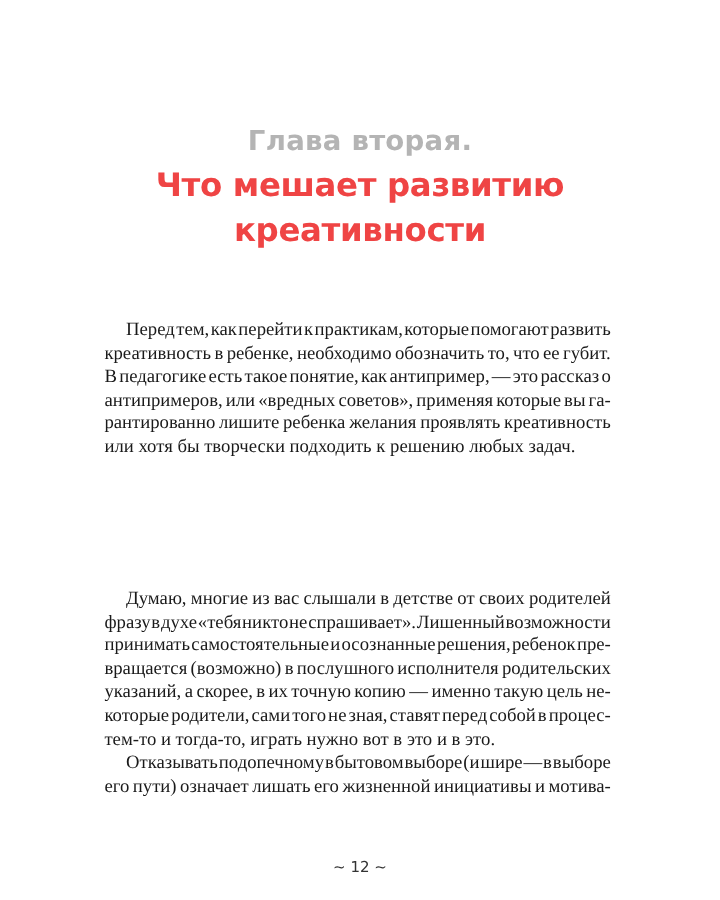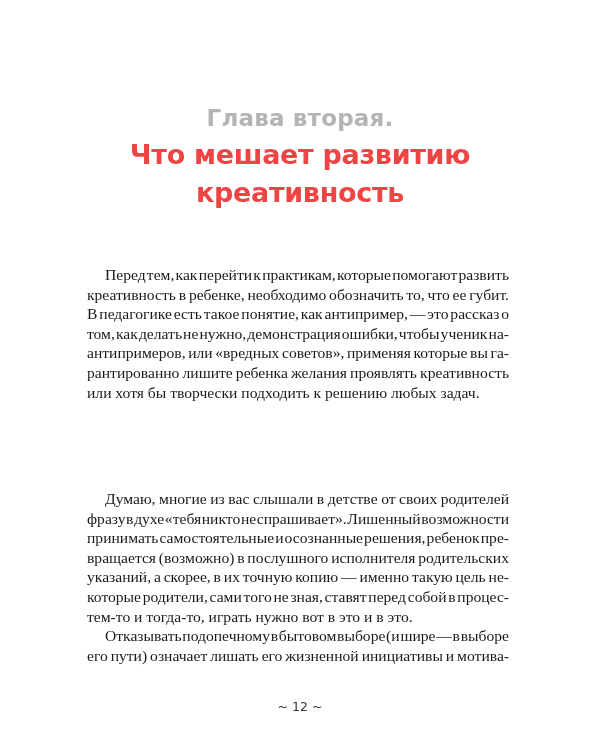--- a/index.html
+++ b/index.html
@@ -67,45 +67,44 @@
       left: 0; right: 0;
       text-align: center;
       font-family: "DejaVu Sans", sans-serif;
       font-weight: bold;
       font-size: 20px;
       color: #111111;
       letter-spacing: -0.3px;
     }
     .page-number {
       position: absolute;
-      top: 699px;
+      top: 715px;
       left: 0; right: 0;
       text-align: center;
       font-family: "DejaVu Sans", sans-serif;
       font-size: 12.5px;
       color: #333333;
     }
   </style>
 </head>
 <body>
 
 <div class="page">
 
   <div class="chapter-label">Глава вторая.</div>
 
   <div class="chapter-title">
     <span>Что мешает развитию</span>
-    <span>креативность</span>
+    <span>креативности</span>
   </div>
 
   <div class="body-block" style="top:265px;">
     <span class="line indent" style="word-spacing: -2.67773px;">Перед тем, как перейти к практикам, которые помогают развить</span>
     <span class="line" style="word-spacing: -1.08984px;">креативность в ребенке, необходимо обозначить то, что ее губит.</span>
     <span class="line" style="word-spacing: -2.00781px;">В педагогике есть такое понятие, как антипример, — это рассказ о</span>
-    <span class="line" style="word-spacing: -2.79167px;">том, как делать не нужно, демонстрация ошибки, чтобы ученик на-</span>
     <span class="line" style="word-spacing: -1.31696px;">антипримеров, или «вредных советов», применяя которые вы га-</span>
     <span class="line" style="word-spacing: -0.775px;">рантированно лишите ребенка желания проявлять креативность</span>
     <span class="line last">или хотя бы творчески подходить к решению любых задач.</span>
   </div>
 
 
   <div class="body-block" style="top:489px;">
     <span class="line indent" style="word-spacing: -0.331597px;">Думаю, многие из вас слышали в детстве от своих родителей</span>
     <span class="line" style="word-spacing: -3.24023px;">фразу в духе «тебя никто не спрашивает». Лишенный возможности</span>
     <span class="line" style="word-spacing: -2.82552px;">принимать самостоятельные и осознанные решения, ребенок пре-</span>

